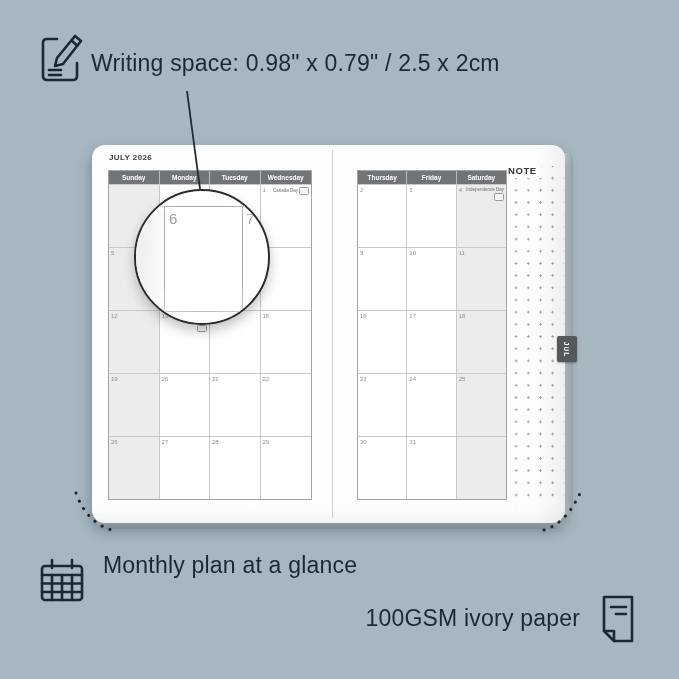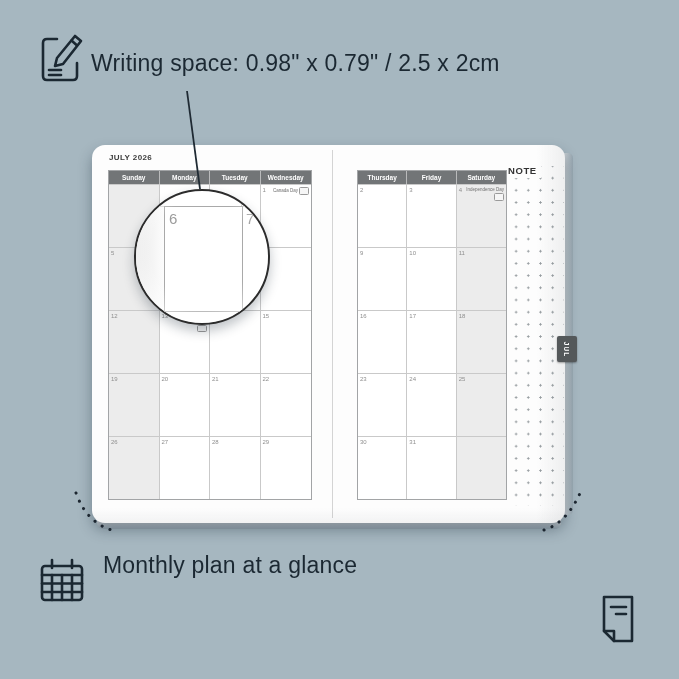--- a/index.html
+++ b/index.html
@@ -325,20 +325,21 @@
       <path d="M4 19 H 44"></path>
         <path d="M4 27.5 H 44"></path>
         <path d="M4 36 H 44"></path>
       <path d="M14 19 V 44"></path>
         <path d="M24 19 V 44"></path>
         <path d="M34 19 V 44"></path>
     </svg>
   </div>
   <div class="anno anno-mid">Monthly plan at a glance</div>
 
+  <div class="anno anno-low">100GSM ivory paper</div>
   <div class="icon" style="left:598px;top:593px;">
     <svg width="40" height="52" viewBox="0 0 40 52" fill="none" stroke="#1b2832" stroke-width="2.6" stroke-linecap="round" stroke-linejoin="round">
       <path d="M6 4 H 34 V 48 H 16 L 6 38 Z"></path>
       <path d="M6 38 H 16 V 48"></path>
       <path d="M13 14 H 28"></path>
         <path d="M18 21 H 28"></path>
     </svg>
   </div>
 
 </div>

